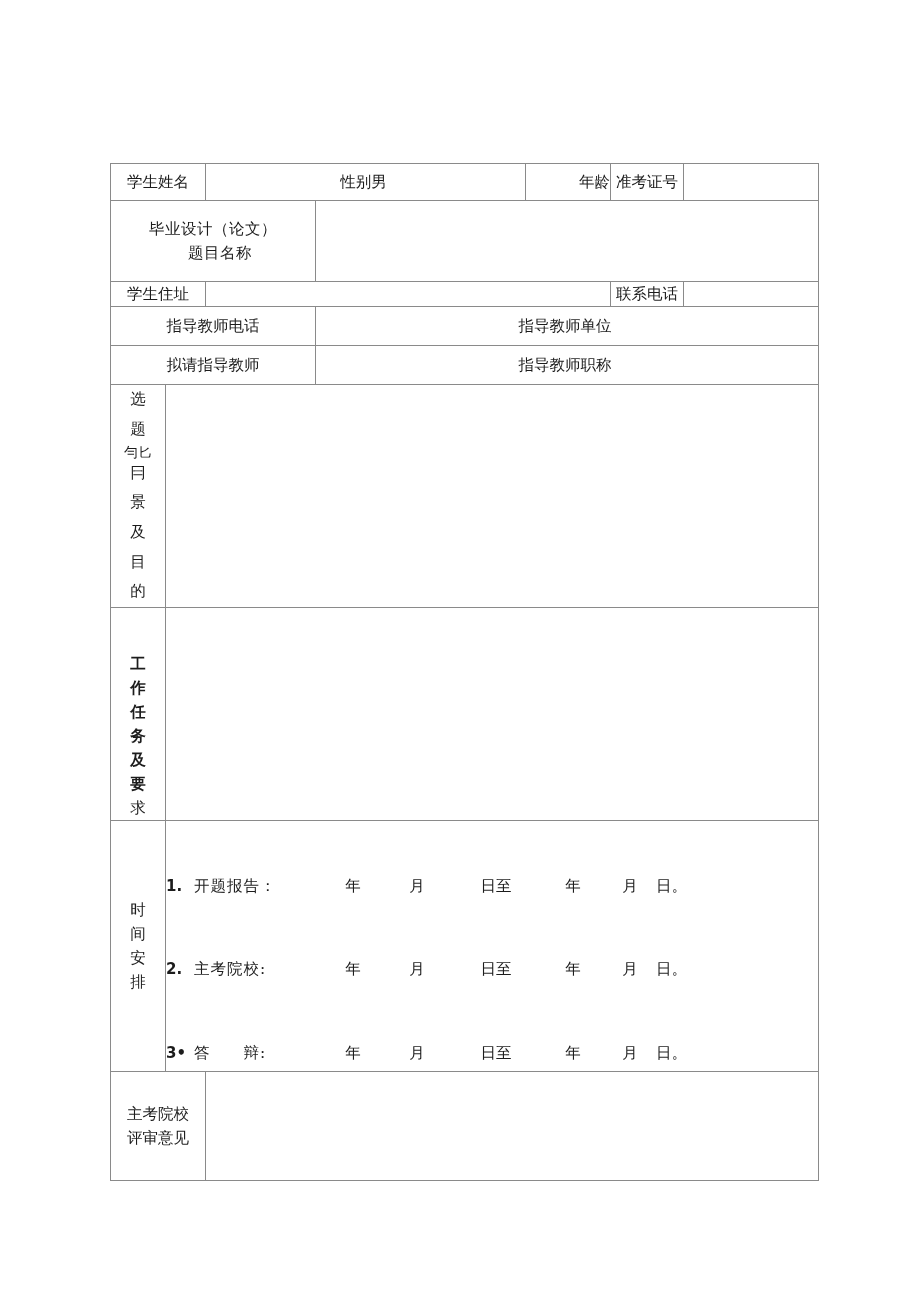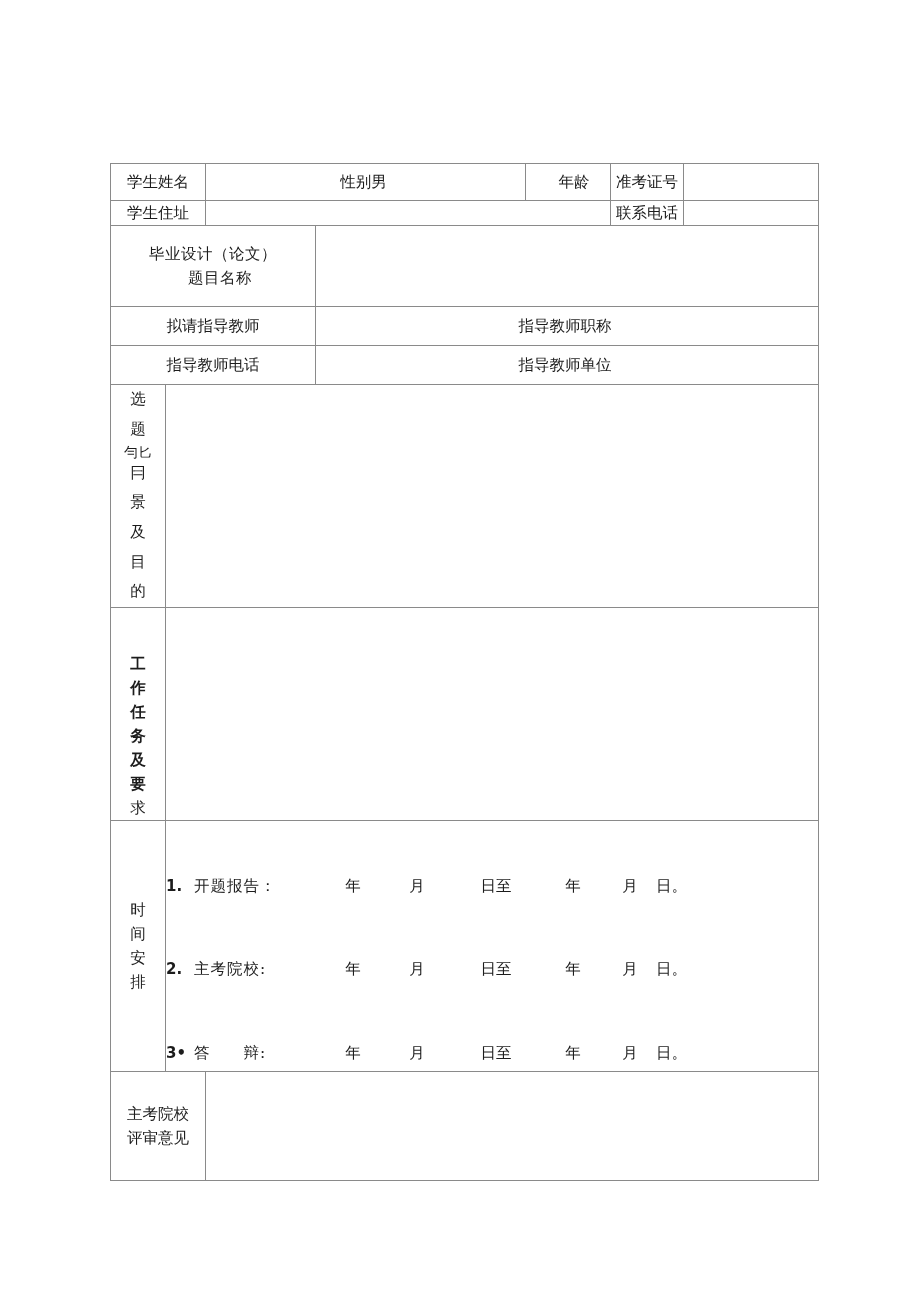--- a/index.html
+++ b/index.html
@@ -161,48 +161,48 @@
       <col style="width:85px">
       <col style="width:70px">
       <col style="width:3px">
       <col style="width:135px">
     </colgroup>
 
     <tbody>
         <tr>
       <td colspan="2" class="lbl-box">学生姓名</td>
       <td colspan="2" style="text-align:center;padding:6px 4px 6px 0">性别男</td>
-      <td class="lbl-box" style="text-align:center;padding-left:12px">年龄</td>
+      <td class="lbl-box" style="text-align:right;padding-left:12px">年龄</td>
       <td colspan="2" class="lbl-box">准考证号</td>
       <td class="lbl-box empty-cell"></td>
+    </tr>
+
+    <tr>
+      <td colspan="3" class="stack">
+        <span class="ln1">毕业设计（论文）</span>
+        <span class="ln2">题目名称</span>
+      </td>
+      <td colspan="5" class="empty-cell" style="height:80px"></td>
     </tr>
 
     <tr>
       <td colspan="2" class="lbl-box">学生住址</td>
       <td colspan="3" class="lbl-box empty-cell"></td>
       <td colspan="2" class="lbl-box">联系电话</td>
       <td class="lbl-box empty-cell"></td>
     </tr>
 
     <tr>
-      <td colspan="3" class="stack">
-        <span class="ln1">毕业设计（论文）</span>
-        <span class="ln2">题目名称</span>
-      </td>
-      <td colspan="5" class="empty-cell" style="height:80px"></td>
+      <td colspan="3" class="lbl-box" style="padding:7px 4px">指导教师电话</td>
+      <td colspan="5" style="text-align:center;padding:7px 4px 7px 0">指导教师单位</td>
     </tr>
 
     <tr>
       <td colspan="3" class="lbl-box" style="padding:7px 4px">拟请指导教师</td>
       <td colspan="5" style="text-align:center;padding:7px 4px 7px 0">指导教师职称</td>
-    </tr>
-
-    <tr>
-      <td colspan="3" class="lbl-box" style="padding:7px 4px">指导教师电话</td>
-      <td colspan="5" style="text-align:center;padding:7px 4px 7px 0">指导教师单位</td>
     </tr>
 
     <tr>
       <td class="vlabel-1" style="height:212px;vertical-align:top">
         <span class="ch">选</span>
         <span class="ch">题</span>
         <span class="ch split">勻匕</span>
         <span class="ch splitb">冃</span>
         <span class="ch">景</span>
         <span class="ch">及</span>

